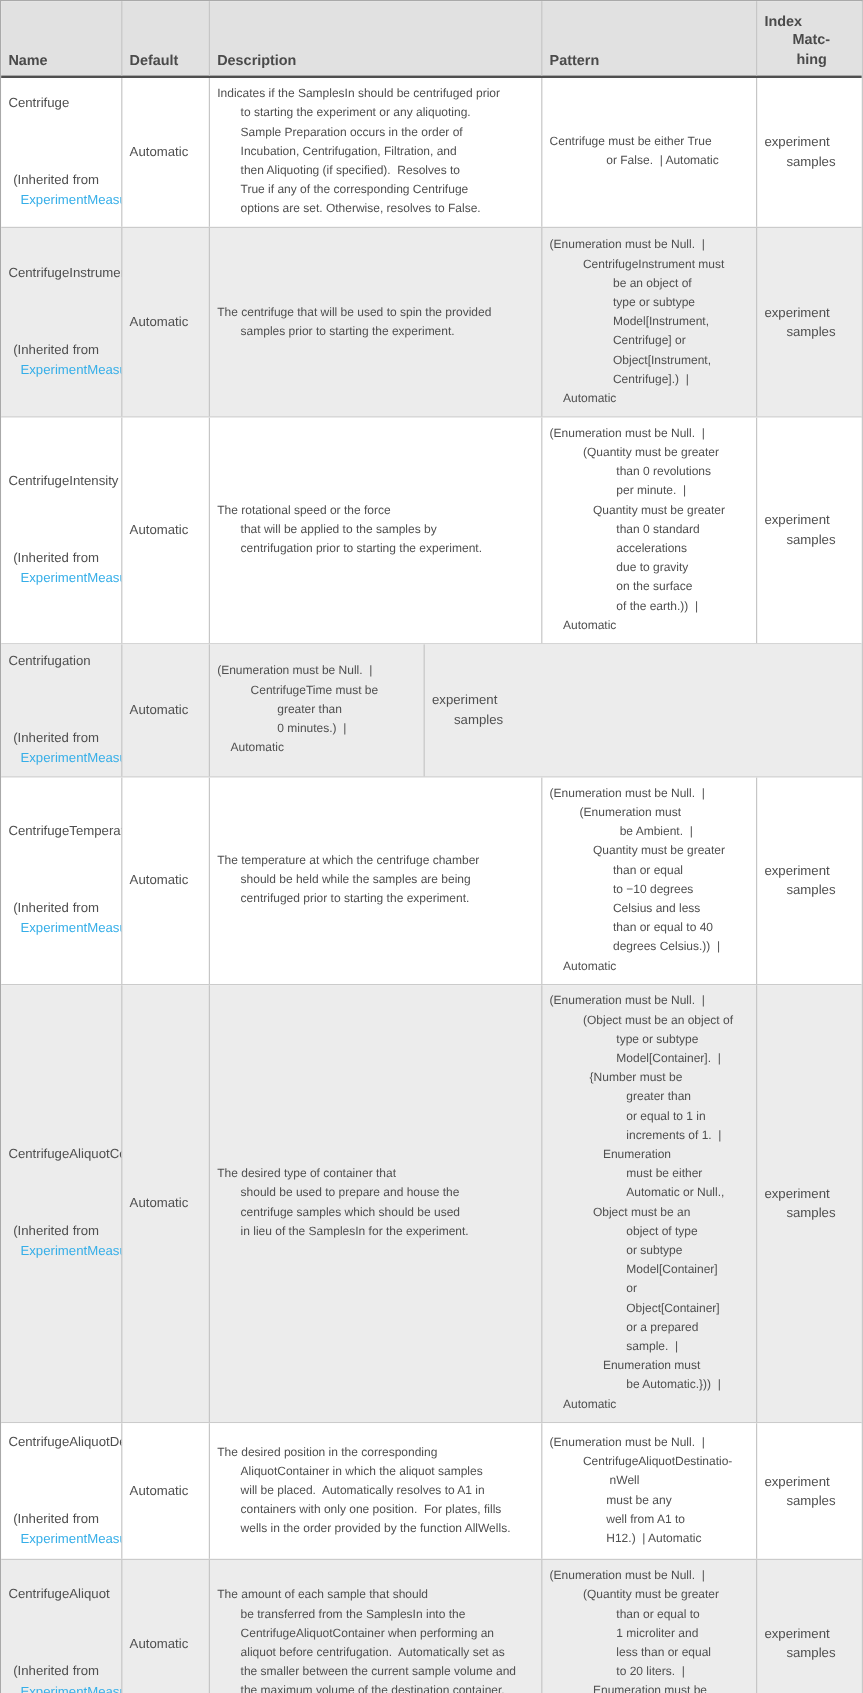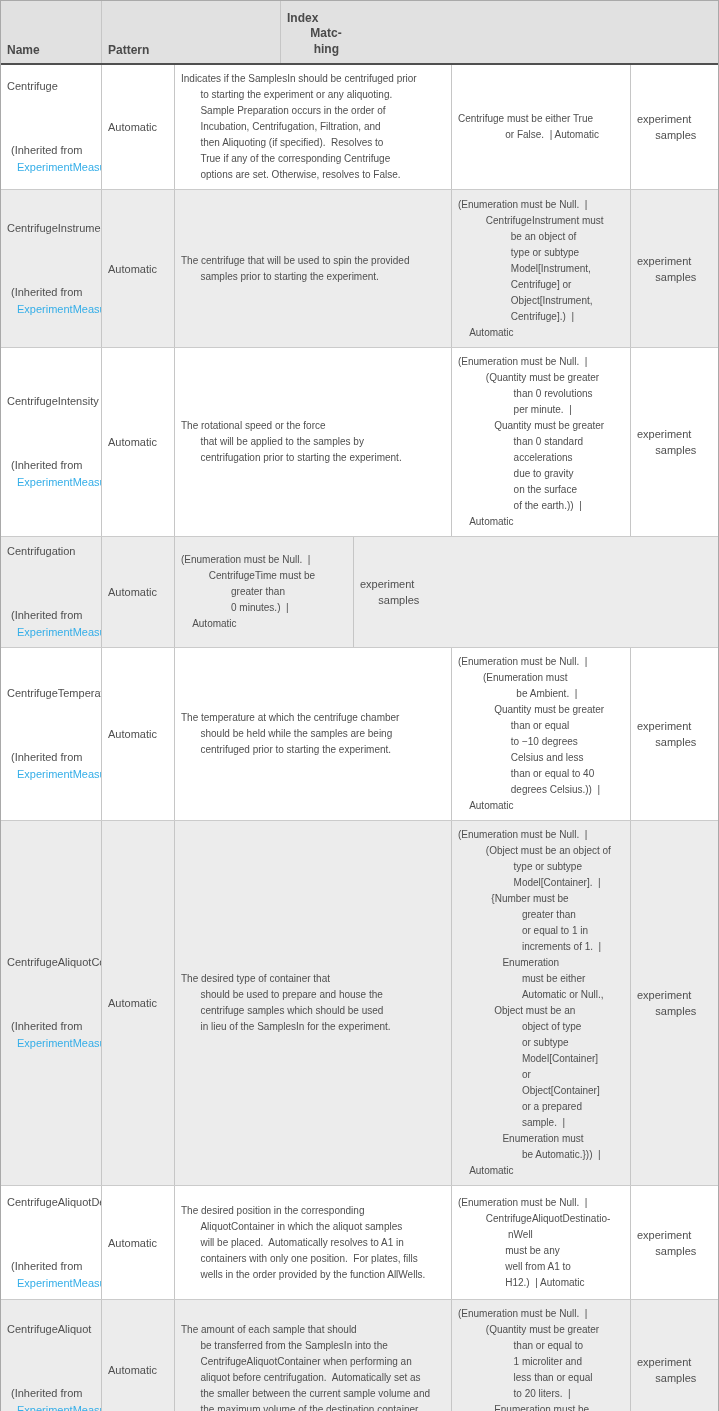--- a/index.html
+++ b/index.html
@@ -49,20 +49,26 @@
   .h-index{white-space:pre-wrap;line-height:15.5px;}
 </style>
 </head>
 <body>
 
 <div id="option-table">
   <div class="hrow">
     <div class="hcell c-name">
       <span>Name</span>
     </div>
+    <div class="hcell c-default">
+      <span>Default</span>
+    </div>
+    <div class="hcell c-desc">
+      <span>Description</span>
+    </div>
     <div class="hcell c-pattern">
       <span>Pattern</span>
     </div>
     <div class="hcell c-index">
       <span class="h-index">Index
        Matc-
         hing</span>
     </div>
   </div>
   <div id="rows">

